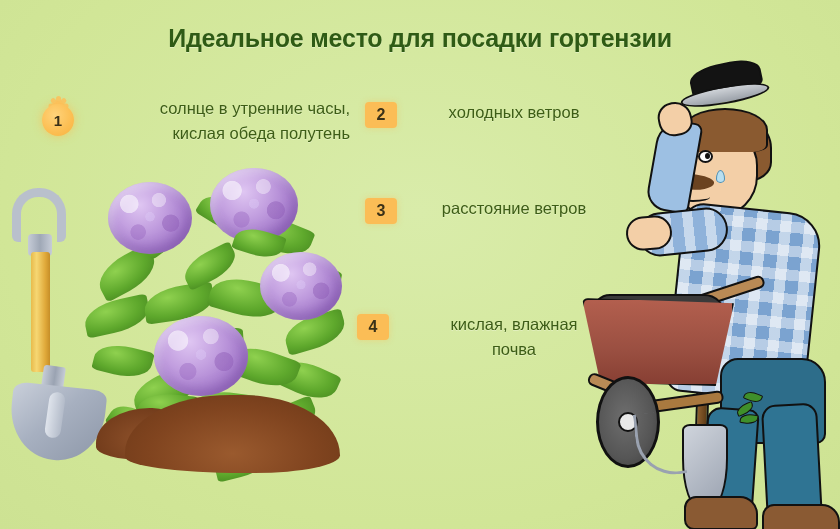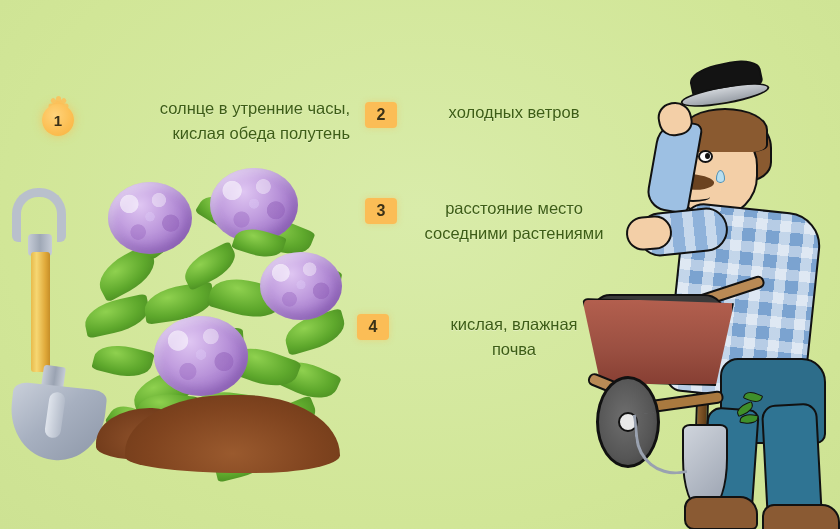--- a/index.html
+++ b/index.html
@@ -312,20 +312,21 @@
   .sprout-leaf {
     position:absolute; width:18px; height:10px;
     background:#3f8f2a; border:1.5px solid #111; border-radius:70% 10% 70% 10%;
   }
 </style>
 </head>
 <body>
 
 <div id="infographic">
 
+  <div id="title">Идеальное место для посадки гортензии</div>
 
   <div id="sun-icon">
     <div class="ray" style="transform:rotate(0deg) translateY(-24px);"></div>
     <div class="ray" style="transform:rotate(45deg) translateY(-24px);"></div>
     <div class="ray" style="transform:rotate(90deg) translateY(-24px);"></div>
     <div class="ray" style="transform:rotate(135deg) translateY(-24px);"></div>
     <div class="ray" style="transform:rotate(180deg) translateY(-24px);"></div>
     <div class="ray" style="transform:rotate(225deg) translateY(-24px);"></div>
     <div class="ray" style="transform:rotate(270deg) translateY(-24px);"></div>
     <div class="ray" style="transform:rotate(315deg) translateY(-24px);"></div>
@@ -341,22 +342,21 @@
   <div class="item" id="item2">
     <div class="badge">2</div>
     <div class="item-text">
       <div>холодных ветров</div>
     </div>
   </div>
 
   <div class="item" id="item3">
     <div class="badge">3</div>
     <div class="item-text">
-      <div>расстояние место</div>
-      <div>соседними растениями</div>
+      <div>расстояние ветров</div>
     </div>
   </div>
 
   <div class="item" id="item4">
     <div class="badge">4</div>
     <div class="item-text">
       <div>кислая, влажная</div>
       <div>почва</div>
     </div>
   </div>

